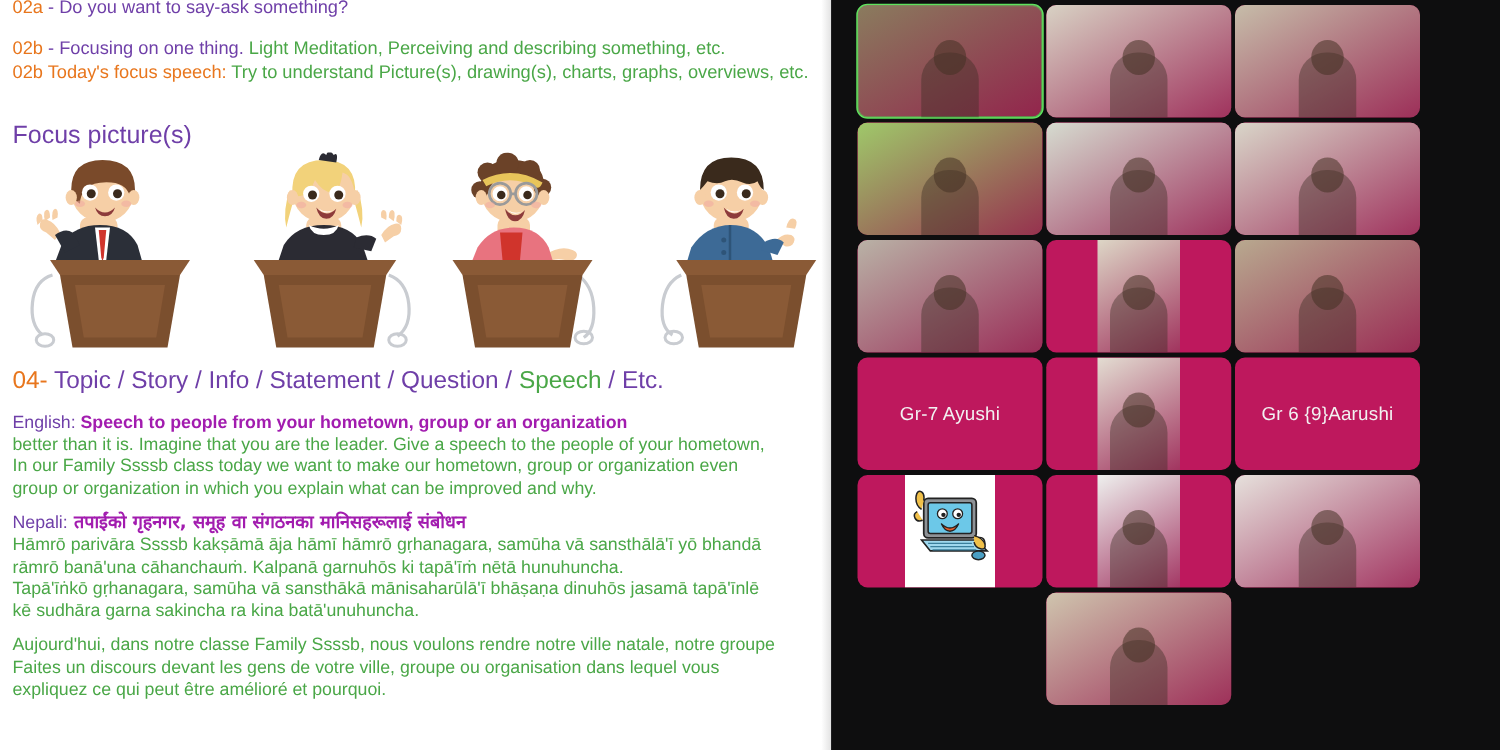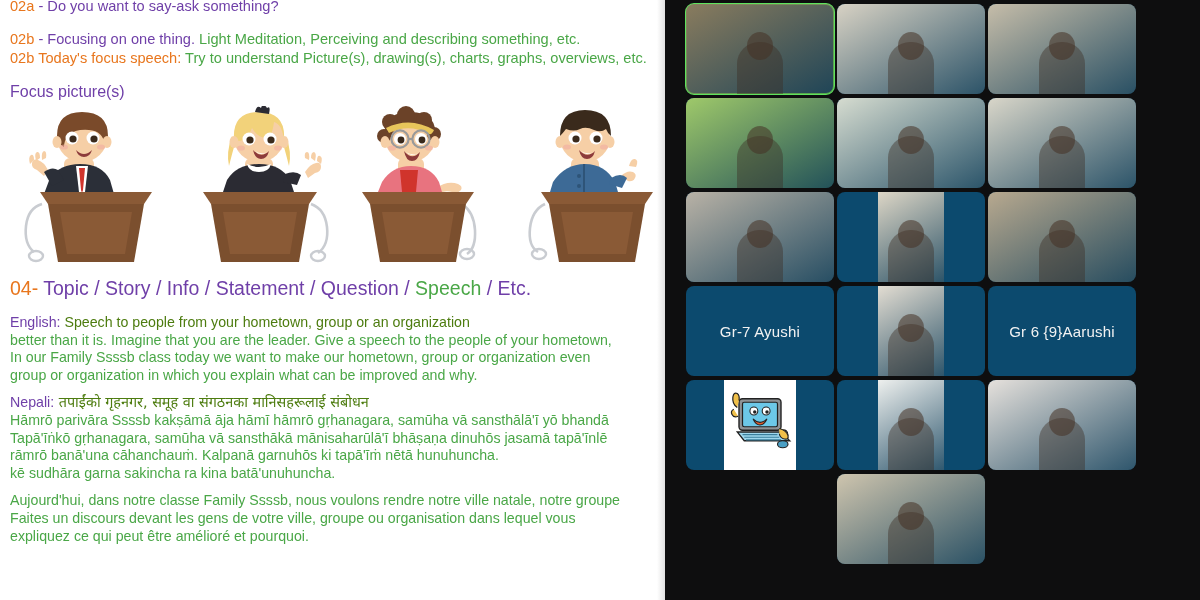--- a/index.html
+++ b/index.html
@@ -12,36 +12,36 @@
          box-sizing:border-box;padding:0 10px;overflow:hidden;}
   .slide-edge{position:absolute;top:0;right:0;width:8px;height:600px;
               background:linear-gradient(to right,#ffffff,#e2e2e2);}
   .ln{font-size:14.6px;line-height:19px;white-space:nowrap;}
   .c-orange{color:#e8761d;}
   .c-purple{color:#6f3fa8;}
   .c-green{color:#4aa747;}
   .spacer10{height:10px;}
   .spacer14{height:14px;}
 
-  .focus-h{font-size:16px;color:#6f3fa8;line-height:20px;}
+  .focus-h{font-size:20px;color:#6f3fa8;line-height:20px;margin-top:16px;}
   .topic-h{font-size:19.5px;line-height:24px;white-space:nowrap;}
 
   .para{font-size:14.2px;line-height:17.6px;color:#4aa747;}
   .lbl{color:#6f3fa8;}
-  .lbl-val{color:#4d7c0f;}
+  .lbl-val{color:#a21caf;font-weight:bold;}
   .dev{font-family:"DejaVu Sans",sans-serif;font-size:14.4px;}
 
   
   .pics{position:relative;height:160px;margin-top:4px;}
   .podium{position:absolute;top:0;width:150px;height:160px;}
   .p1{left:10px;} .p2{left:175px;} .p3{left:340px;} .p4{left:505px;}
 
   
   .grid{position:relative;width:535px;height:600px;background:#0e0e0f;}
-  .tile{position:absolute;border-radius:8px;background:#0c4a6e;overflow:hidden;}
+  .tile{position:absolute;border-radius:8px;background:#be185d;overflow:hidden;}
   .tile .vid{position:absolute;inset:0;}
   .tile.active{outline:2px solid #5ee35e;outline-offset:-1px;}
   .nm{position:absolute;inset:0;display:flex;align-items:center;justify-content:center;
       color:#f2f2f2;font-size:15px;letter-spacing:.2px;}
   .ctr{position:absolute;top:0;bottom:0;left:50%;transform:translateX(-50%);overflow:hidden;}
   .mascot{position:absolute;top:0;bottom:0;left:50%;transform:translateX(-50%);
           background:#ffffff;display:flex;align-items:center;justify-content:center;}
 </style>
 </head>
 <body>
@@ -226,22 +226,22 @@
       <div>group or organization in which you explain what can be improved and why.</div>
     </div>
 
     <div class="spacer10"></div>
 
     <div class="para">
       <div>
         <span class="lbl">Nepali:</span><span class="lbl-val dev"> तपाईंको गृहनगर, समूह वा संगठनका मानिसहरूलाई संबोधन</span>
       </div>
       <div>Hāmrō parivāra Ssssb kakṣāmā āja hāmī hāmrō gṛhanagara, samūha vā sansthālā'ī yō bhandā</div>
+      <div>rāmrō banā'una cāhanchauṁ. Kalpanā garnuhōs ki tapā'īṁ nētā hunuhuncha.</div>
       <div>Tapā'īṅkō gṛhanagara, samūha vā sansthākā mānisaharūlā'ī bhāṣaṇa dinuhōs jasamā tapā'īnlē</div>
-      <div>rāmrō banā'una cāhanchauṁ. Kalpanā garnuhōs ki tapā'īṁ nētā hunuhuncha.</div>
       <div>kē sudhāra garna sakincha ra kina batā'unuhuncha.</div>
     </div>
 
     <div class="spacer10"></div>
 
     <div class="para">
       <div>Aujourd'hui, dans notre classe Family Ssssb, nous voulons rendre notre ville natale, notre groupe</div>
       <div>Faites un discours devant les gens de votre ville, groupe ou organisation dans lequel vous</div>
       <div>expliquez ce qui peut être amélioré et pourquoi.</div>
     </div>

